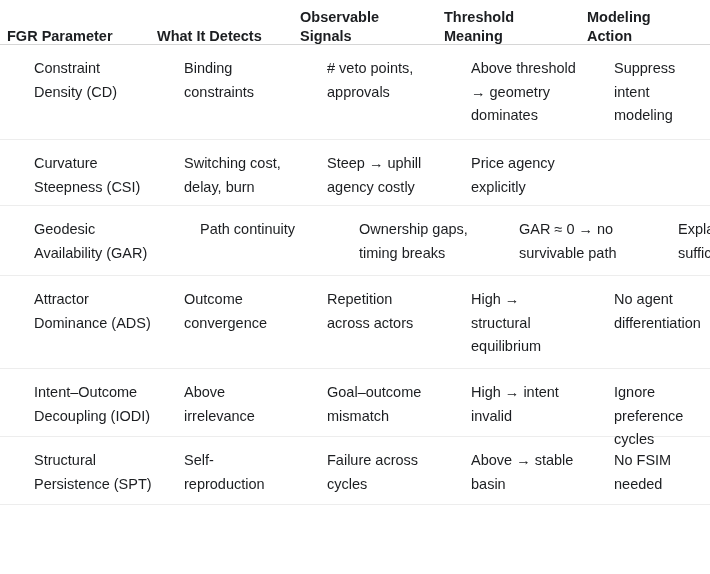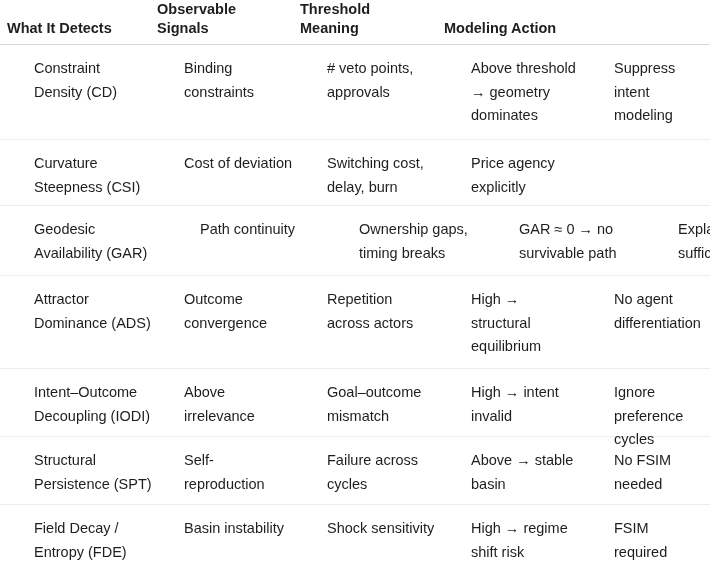--- a/index.html
+++ b/index.html
@@ -31,21 +31,21 @@
   }
   .header-row {
     height: 45px;
     align-items: end;
     border-bottom: 1px solid var(--header-divider);
   }
   .header-row .cell {
     font-weight: 700;
     font-size: 14.5px;
     line-height: 19px;
-    padding-top: 0;
+    padding-top: 8px;
     padding-bottom: 8px;
   }
   .body-row {
     border-bottom: 1px solid var(--row-divider);
     padding-left: 34px;
   }
   .body-row.last {
     border-bottom: none;
   }
   .cell {
@@ -63,20 +63,21 @@
   .h93 { height: 93px; }
   .h68 { height: 68px; }
   .h69 { height: 69px; }
 </style>
 </head>
 <body>
 
 <div class="table">
 
   <div class="row header-row">
+    <div class="cell">FGR Parameter</div>
     <div class="cell">What It Detects</div>
     <div class="cell">Observable
 Signals</div>
     <div class="cell">Threshold
 Meaning</div>
     <div class="cell">Modeling Action</div>
   </div>
 
   <div class="row body-row h95">
     <div class="cell">Constraint
@@ -88,23 +89,24 @@
     <div class="cell">Above threshold
 → geometry
 dominates</div>
     <div class="cell">Suppress intent
 modeling</div>
   </div>
 
   <div class="row body-row h66">
     <div class="cell">Curvature
 Steepness (CSI)</div>
-    <div class="cell">Cost of deviation</div>
     <div class="cell">Switching cost,
 delay, burn</div>
+    <div class="cell">Steep → uphill
+agency costly</div>
     <div class="cell">Price agency
 explicitly</div>
   </div>
 
   <div class="row body-row h70">
     <div class="cell">Geodesic
 Availability (GAR)</div>
     <div class="cell">Path continuity</div>
     <div class="cell">Ownership gaps,
 timing breaks</div>
@@ -146,23 +148,14 @@
 Persistence (SPT)</div>
     <div class="cell">Self-
 reproduction</div>
     <div class="cell">Failure across
 cycles</div>
     <div class="cell">Above → stable
 basin</div>
     <div class="cell">No FSIM needed</div>
   </div>
 
-  <div class="row body-row last h69">
-    <div class="cell">Field Decay /
-Entropy (FDE)</div>
-    <div class="cell">Basin instability</div>
-    <div class="cell">Shock sensitivity</div>
-    <div class="cell">High → regime
-shift risk</div>
-    <div class="cell">FSIM required</div>
-  </div>
 
 </div>
 
 </body></html>

